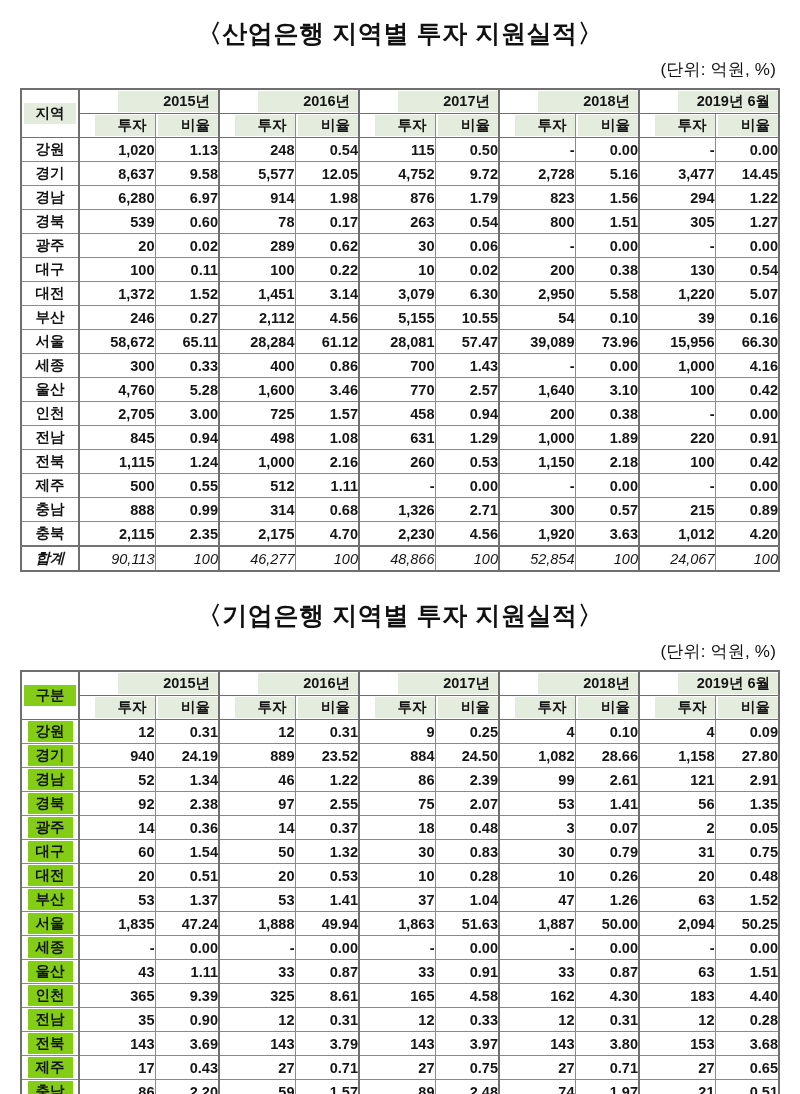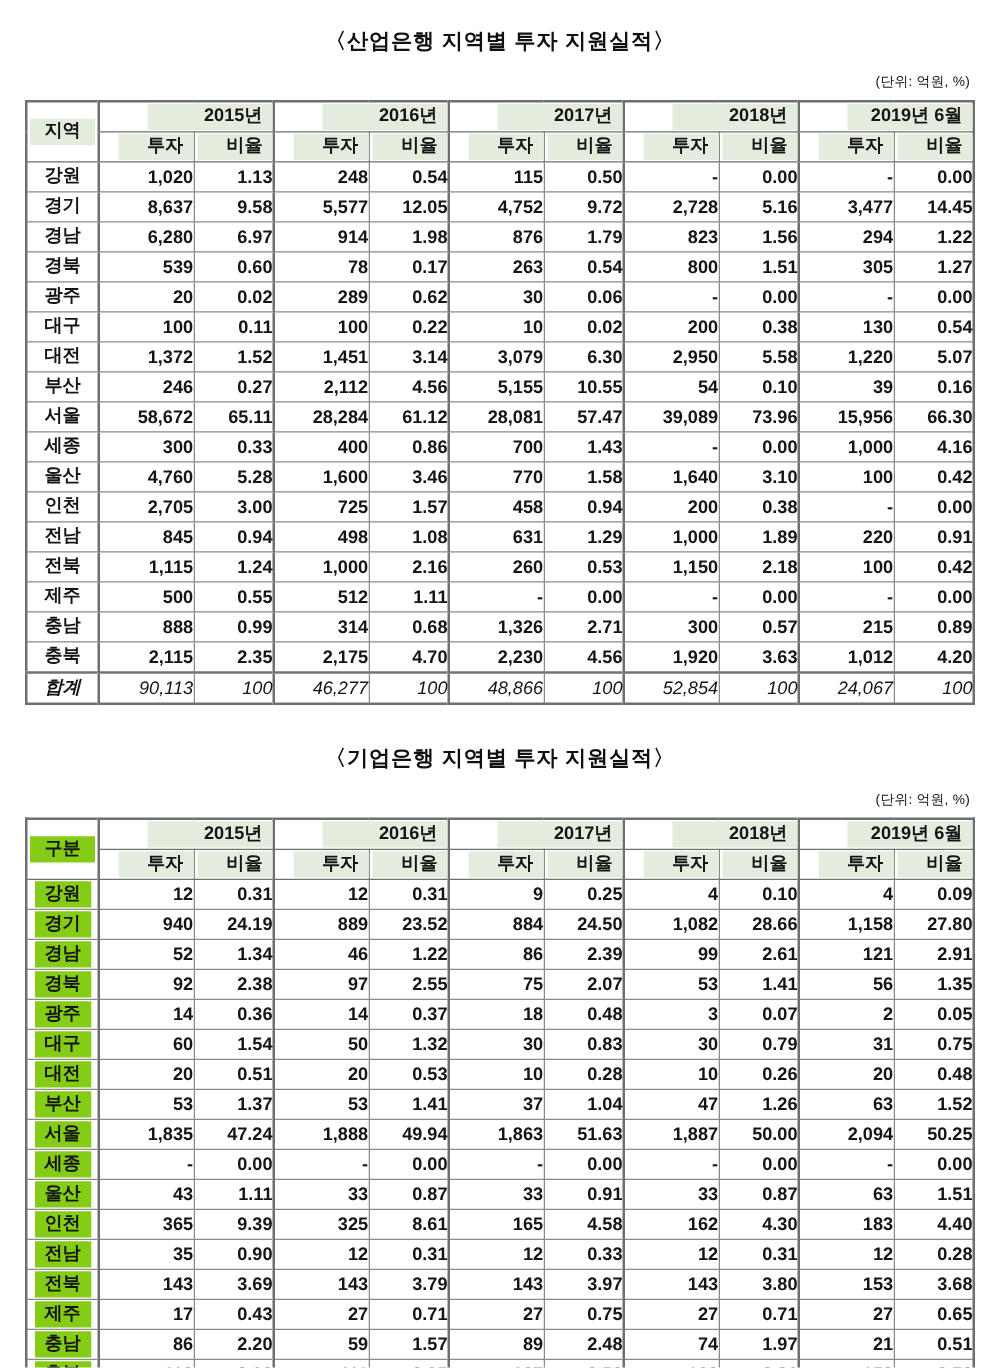--- a/index.html
+++ b/index.html
@@ -22,32 +22,32 @@
   }
   .section {
     width: 800px;
     box-sizing: border-box;
   }
   .section-1 { padding-top: 14px; }
   .section-2 { padding-top: 24px; }
 
   .doc-title {
     text-align: center;
-    font-size: 17px;
+    font-size: 25px;
     font-weight: bold;
     letter-spacing: 0.6px;
     color: #111111;
     margin: 0;
     padding: 6px 0 0 0;
     height: 26px;
     line-height: 26px;
   }
   .unit-line {
     text-align: right;
-    font-size: 11px;
+    font-size: 17px;
     color: #111111;
     padding: 12px 24px 7px 0;
     letter-spacing: 0.2px;
   }
 
   .tbl-wrap {
     padding: 0 20px 0 20px;
   }
   table.grid {
     border-collapse: collapse;
@@ -284,21 +284,21 @@
               <td class="val amount">1,000</td>
               <td class="val">4.16</td>
             </tr>
             <tr>
               <td class="region"><span class="chip ">울산</span></td>
               <td class="val amount">4,760</td>
               <td class="val">5.28</td>
               <td class="val amount">1,600</td>
               <td class="val">3.46</td>
               <td class="val amount">770</td>
-              <td class="val">1.58</td>
+              <td class="val">2.57</td>
               <td class="val amount">1,640</td>
               <td class="val">3.10</td>
               <td class="val amount">100</td>
               <td class="val">0.42</td>
             </tr>
             <tr>
               <td class="region"><span class="chip ">인천</span></td>
               <td class="val amount">2,705</td>
               <td class="val">3.00</td>
               <td class="val amount">725</td>

